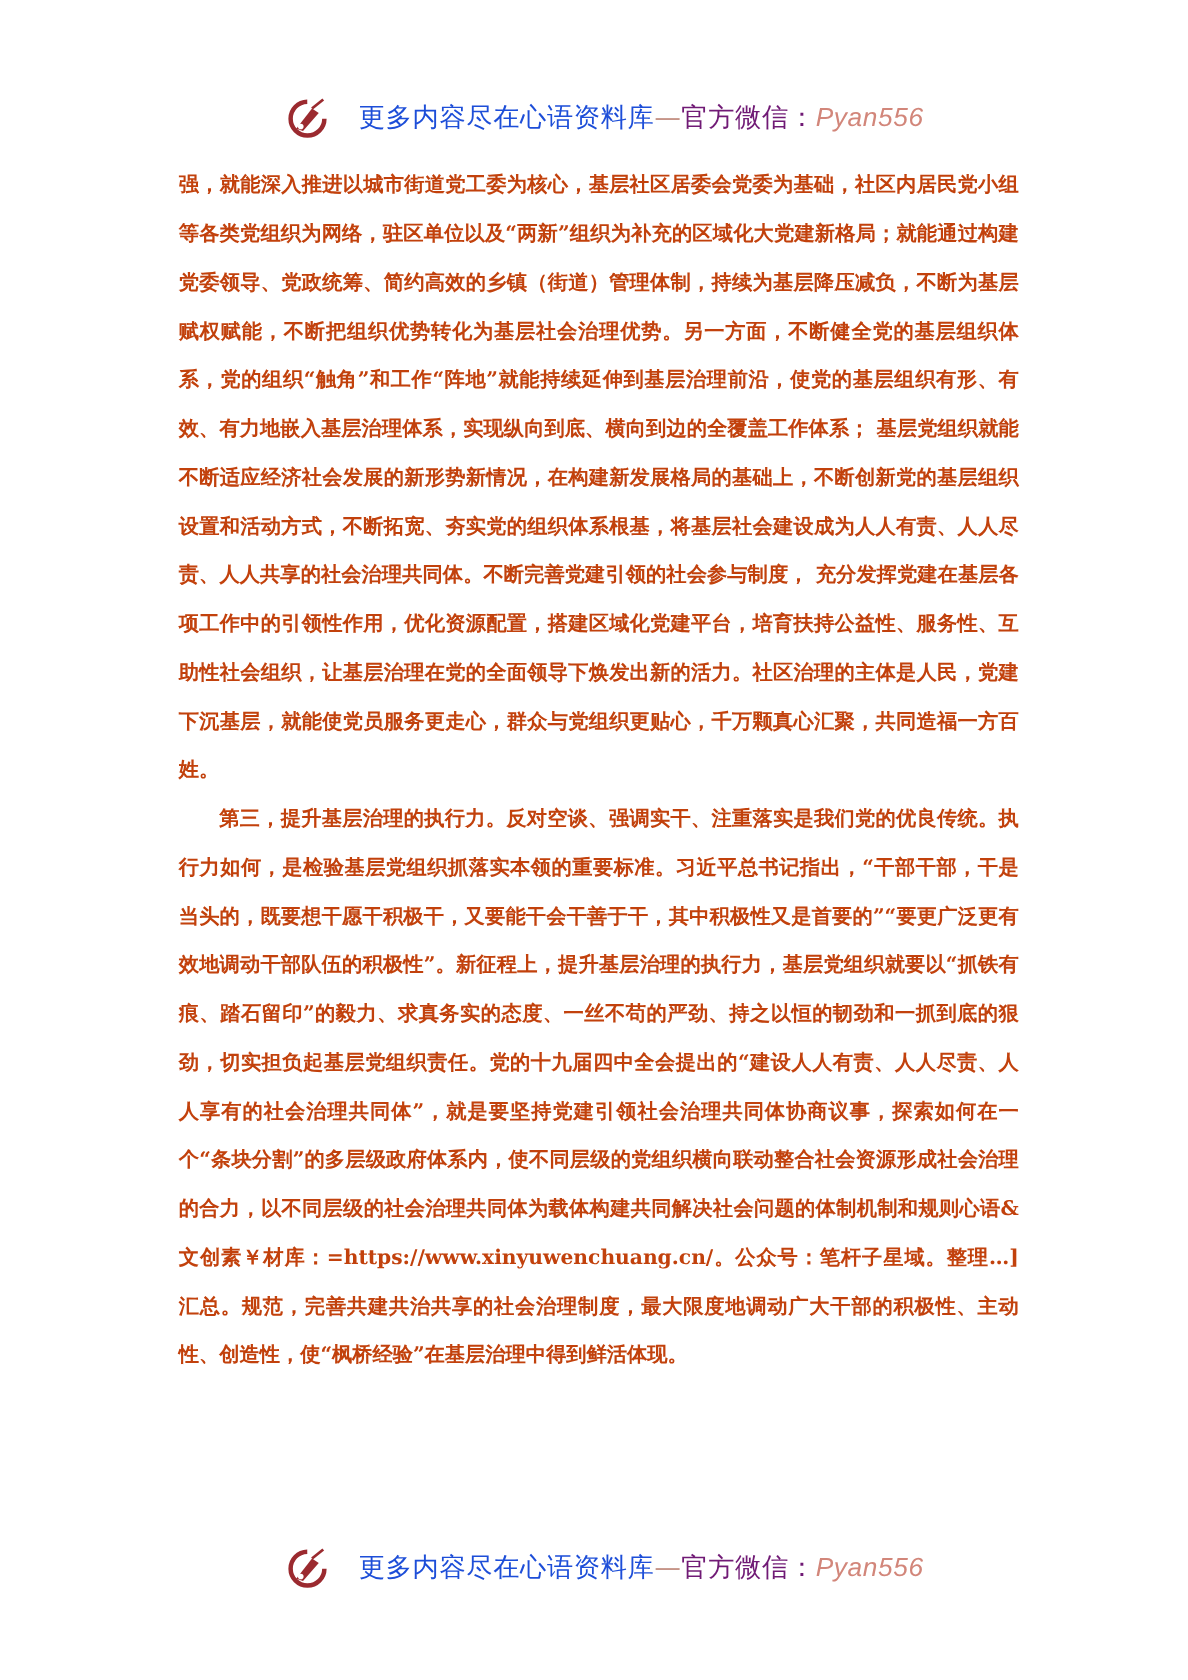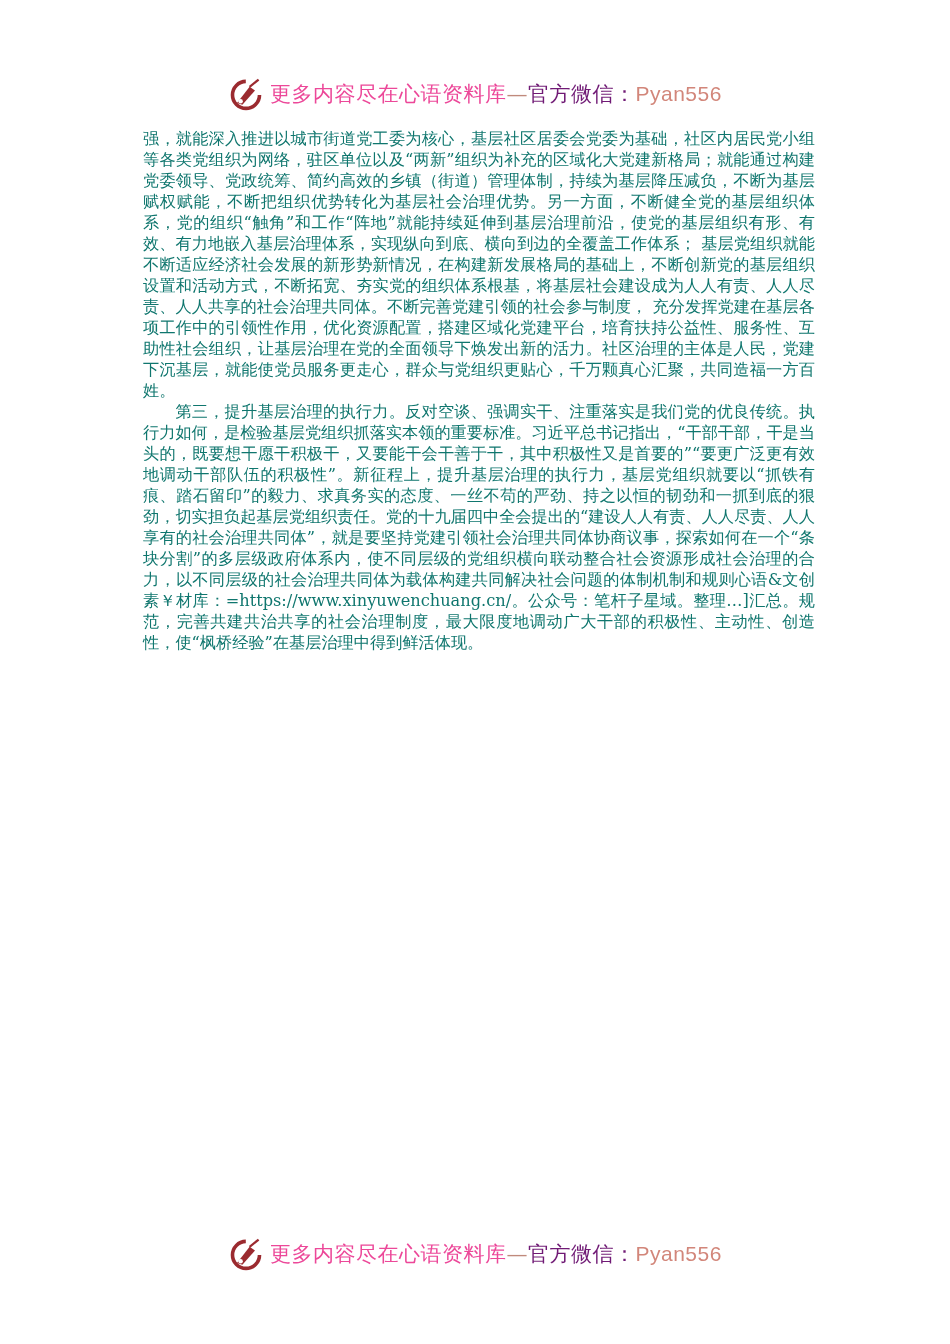--- a/index.html
+++ b/index.html
@@ -2,25 +2,25 @@
 <html><head>
   <meta charset="utf-8">
   <style>
     html, body { margin: 0; padding: 0; background: #ffffff; }
     body { width: 950px; height: 1344px; position: relative; overflow: hidden; font-family: "DejaVu Serif", "Liberation Serif", serif; }
     .banner { position: absolute; left: 228px; width: 500px; height: 40px; display: flex; align-items: center; }
     .banner.top { top: 74px; }
     .banner.bottom { top: 1234px; }
     .logo { width: 36px; height: 36px; margin-right: 6px; flex: none; }
     .banner-text { font-size: 21px; letter-spacing: 0.5px; white-space: nowrap; }
-    .banner-main { color: #ec4899; font-family: Liberation Mono, monospace; }
+    .banner-main { color: #1d4ed8; font-family: Liberation Mono, monospace; margin-left: 17px; }
     .banner-sep { color: #c08a7c; }
     .banner-label { color: #701a75; font-family: "DejaVu Serif", serif; }
-    .banner-id { color: #d2867a; font-family: "Liberation Sans", sans-serif; font-size: 21px; }
-    .content { position: absolute; left: 143px; top: 128px; width: 672px; color: #0f766e; font-size: 16.2px; line-height: 21px; text-align: justify; }
+    .banner-id { color: #d2867a; font-family: "Liberation Sans", sans-serif; font-size: 21px; font-style: italic; }
+    .content { position: absolute; left: 143px; top: 128px; width: 672px; color: #c2410c; font-size: 16.2px; line-height: 39px; text-align: justify; font-weight: bold; }
     .para { margin: 0; }
     .para.indent { text-indent: 2em; }
   </style>
 </head>
 <body>
 
 <div class="banner top">
   <svg class="logo" viewBox="0 0 40 40">
     <circle cx="20" cy="21" r="15" fill="none" stroke="#9b2a2f" stroke-width="4" stroke-dasharray="70 25"></circle>
     <path d="M10 30 L24 12 L30 16 L16 32 Z" fill="#9b2a2f"></path>

